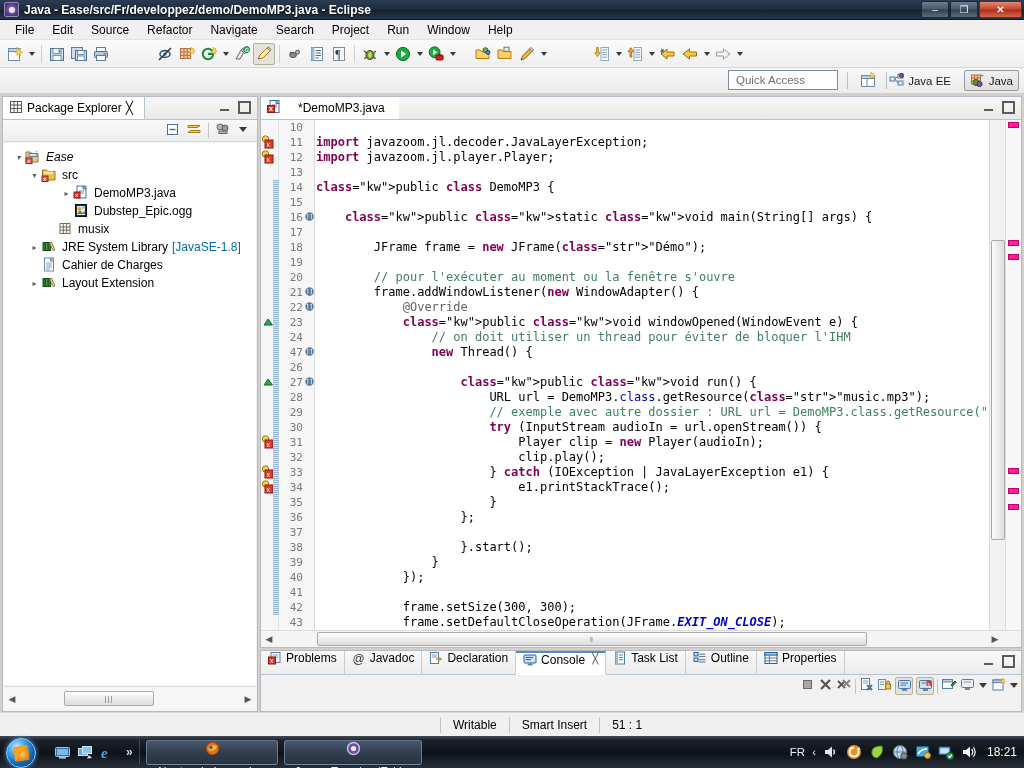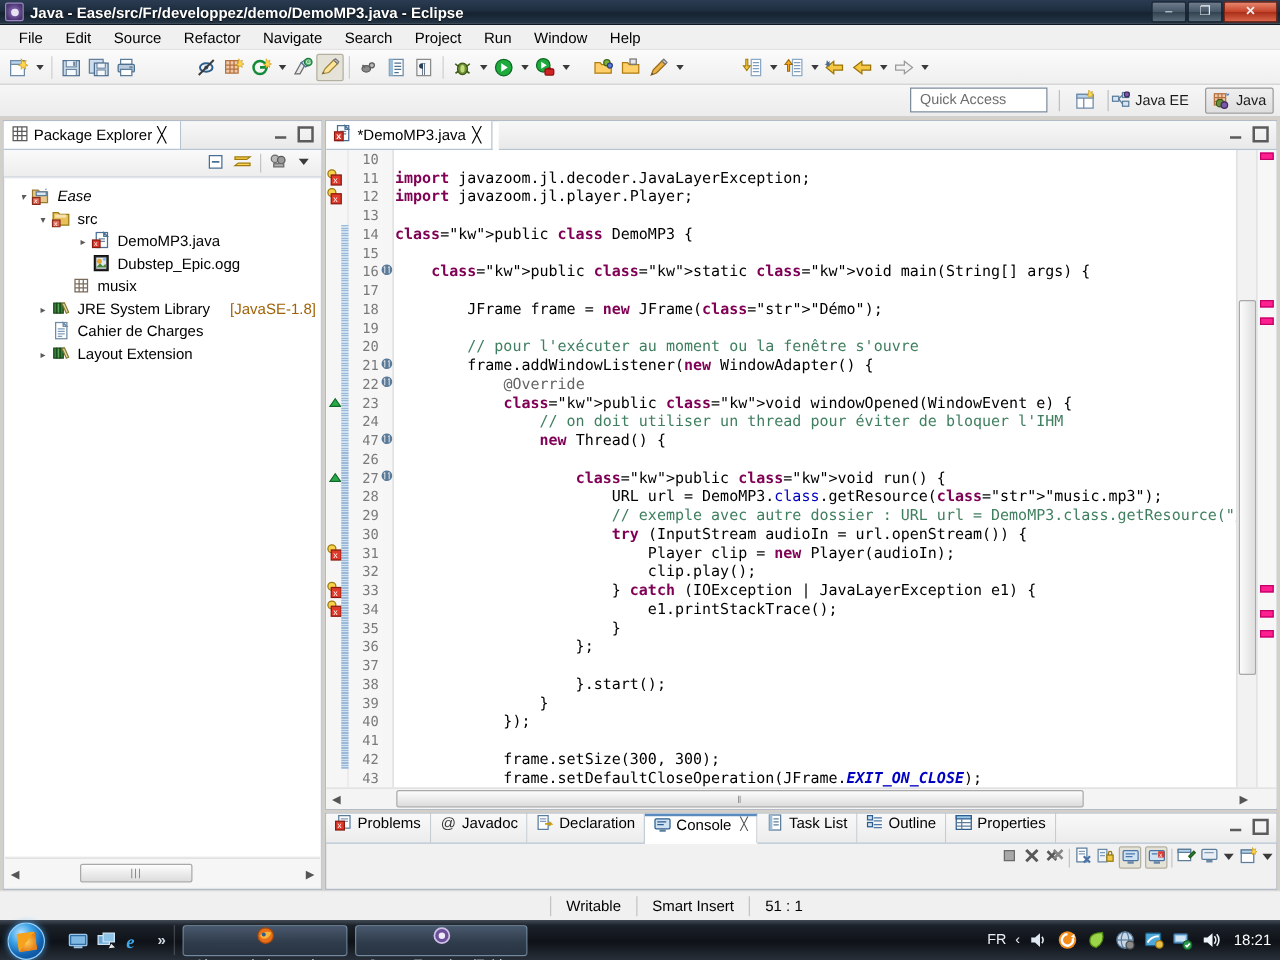--- a/index.html
+++ b/index.html
@@ -162,21 +162,21 @@
   .twist.closed::after { content:"\25B8"; }
   .ticon { width: 18px; height: 16px; margin-right: 3px; position: relative; display:inline-block;}
 
   
   #editor {
     left: 260px; top: 96px; width: 762px; height: 552px;
     background: #fff; border: 1px solid #b3bcc6;
   }
   #editor .ed-tab {
     position: absolute; left: 0; top: 0; height: 23px;
-    display: flex; align-items: center; gap: 5px; padding: 0 8px 0 6px;
+    display: flex; align-items: center; gap: 17px; padding: 0 8px 0 6px;
     background: #fff; border-right: 1px solid #b6c4d2; border-bottom: 1px solid #b6c4d2;
     font-size: 12px;
   }
   #editor .ed-tabrest {
     position: absolute; left: 138px; top: 0; right: 0; height: 23px;
     background: linear-gradient(to bottom,#f7f7f7,#e9e9e9);
     border-bottom: 1px solid #b6c4d2;
   }
   .ed-body { position: absolute; left: 0; top: 23px; right: 0; bottom: 0; background: #fff; }
   .ed-marker {
@@ -665,21 +665,21 @@
         </div>
         <div class="trow" style="padding-left: 24px;">
           <span class="twist closed"></span>
           <span class="ticon"><svg width="17" height="15" viewBox="0 0 17 15">
               <rect x="2" y="3.5" width="2.4" height="8" fill="#3a7a3a" stroke="#1a4a1a"></rect>
               <rect x="4.6" y="3.5" width="2.4" height="8" fill="#5aa85a" stroke="#1a4a1a"></rect>
               <rect x="7.2" y="3.5" width="2.4" height="8" fill="#3a7a3a" stroke="#1a4a1a"></rect>
               <path d="M10.5 3.2 l3.4 7.6 -1.8 .8 -3.4-7.6z" fill="#e8e0b0" stroke="#8a7a30"></path>
             </svg></span>
           <span>JRE System Library</span>
-          <span style="color: #a16207; margin-left: 16px;">[JavaSE-1.8]</span>
+          <span style="color: #0369a1; margin-left: 4px;">[JavaSE-1.8]</span>
         </div>
         <div class="trow" style="padding-left: 24px;">
           <span class="twist "></span>
           <span class="ticon"><svg width="17" height="15" viewBox="0 0 17 15">
               <rect x="3.5" y="1" width="9" height="13" fill="#fff" stroke="#6d8aa8"></rect>
               <path d="M9.5 1 l3 3 h-3z" fill="#c9dcee" stroke="#6d8aa8"></path>
               <line x1="5.2" y1="6" x2="10.8" y2="6" stroke="#7f9cba"></line>
               <line x1="5.2" y1="8" x2="10.8" y2="8" stroke="#7f9cba"></line>
               <line x1="5.2" y1="10" x2="10.8" y2="10" stroke="#7f9cba"></line>
               <line x1="5.2" y1="12" x2="8.8" y2="12" stroke="#7f9cba"></line>

